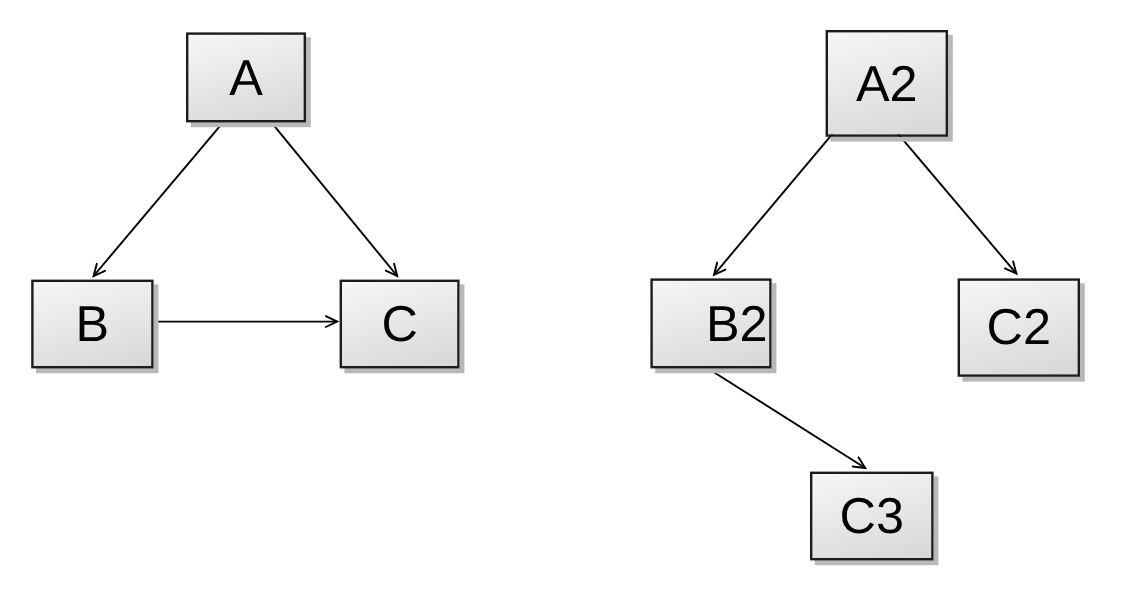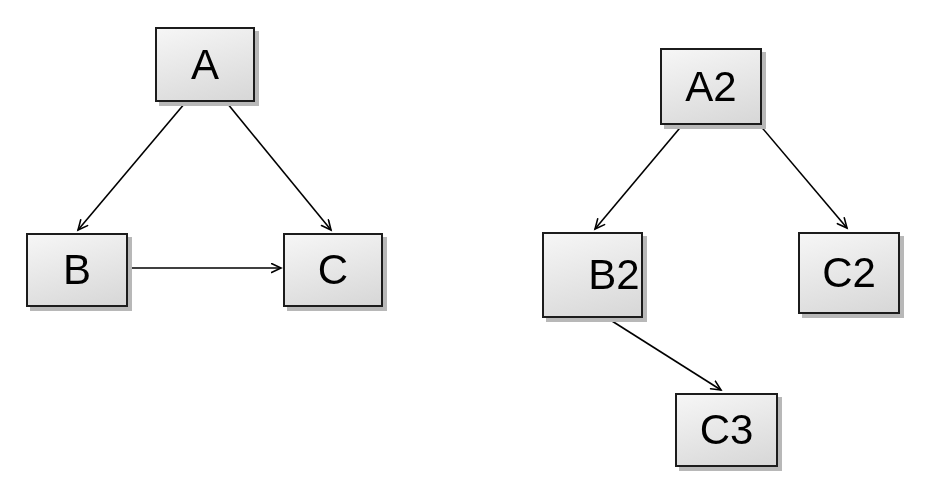--- a/index.html
+++ b/index.html
@@ -67,24 +67,24 @@
   <div id="node-layer">
       <div class="node" style="left: 155px; top: 27px; width: 100px; height: 75px;">
         <span class="node-label">A</span>
       </div>
       <div class="node" style="left: 26px; top: 233px; width: 102px; height: 74px;">
         <span class="node-label">B</span>
       </div>
       <div class="node" style="left: 283px; top: 233px; width: 100px; height: 74px;">
         <span class="node-label">C</span>
       </div>
-      <div class="node" style="left: 660px; top: 25px; width: 102px; height: 77px; margin-top: 23px;">
+      <div class="node" style="left: 688px; top: 25px; width: 102px; height: 89px;">
         <span class="node-label">A2</span>
       </div>
-      <div class="node" style="left: 542px; top: 232px; width: 101px; height: 86px; padding-left: 43px;">
+      <div class="node" style="left: 542px; top: 232px; width: 101px; height: 75px; padding-left: 43px;">
         <span class="node-label">B2</span>
       </div>
       <div class="node" style="left: 798px; top: 232px; width: 102px; height: 82px;">
         <span class="node-label">C2</span>
       </div>
       <div class="node" style="left: 675px; top: 393px; width: 103px; height: 74px;">
         <span class="node-label">C3</span>
       </div>
     </div>
 </div>

